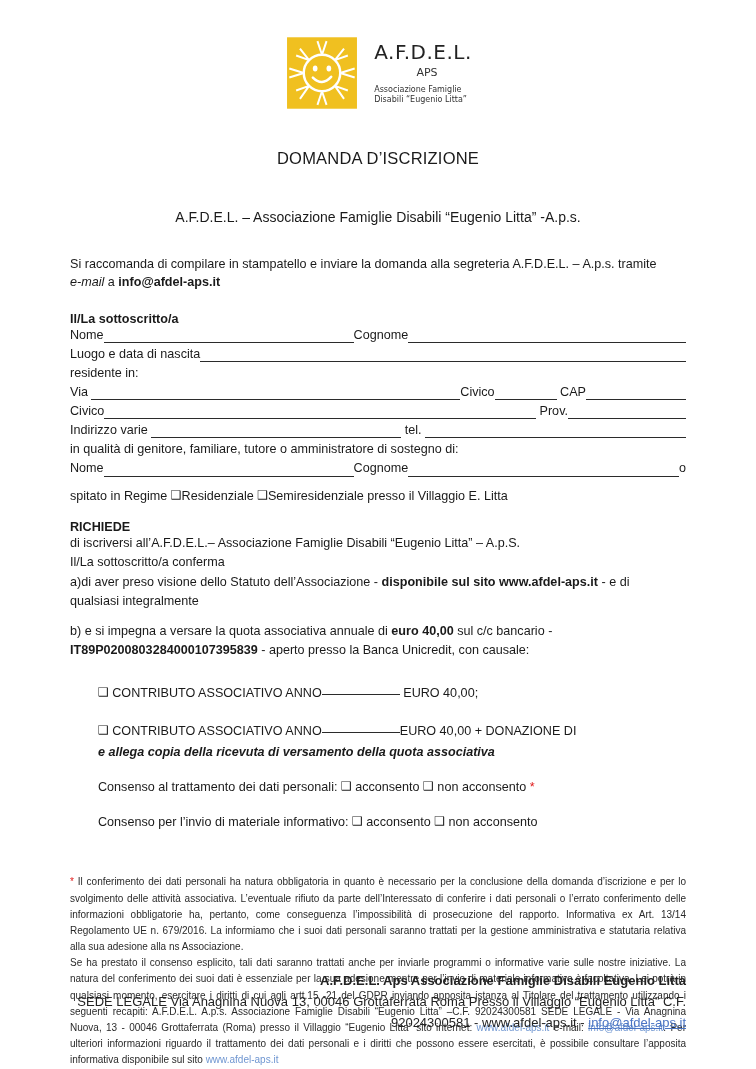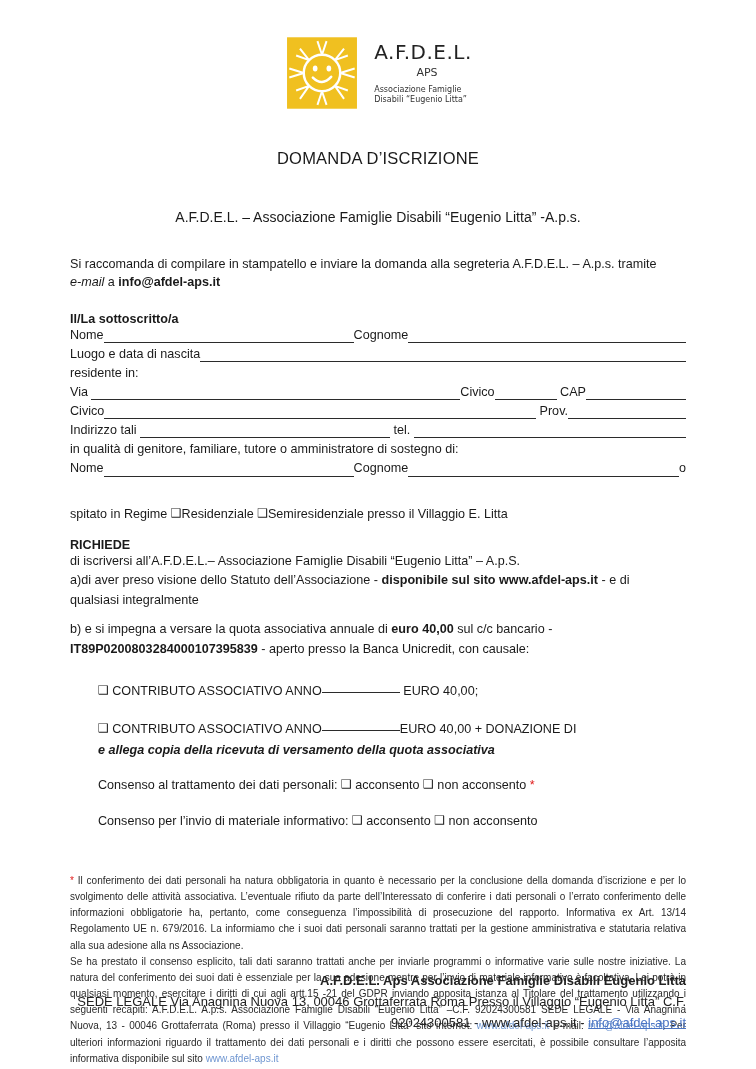--- a/index.html
+++ b/index.html
@@ -94,21 +94,21 @@
     height: 13px;
     align-self: flex-end;
     margin-bottom: 2px;
   }
   .fill.grow { flex: 1 1 auto; }
 
   .plain {
     font-size: 12.6px;
     line-height: 1.52;
   }
-  .gap-sm { margin-top: 26px; }
+  .gap-sm { margin-top: 8px; }
 
   .cbx {
     font-family: "DejaVu Sans", sans-serif;
     font-size: 12px;
     display: inline-block;
     position: relative;
     top: -1px;
   }
 
   .req-block { font-size: 12.6px; line-height: 1.55; }
@@ -214,21 +214,21 @@
   </div>
 
   <div class="frow">
     <span>Civico</span>
     <span class="fill grow"></span>
     <span> Prov.</span>
     <span class="fill" style="width:118px"></span>
   </div>
 
   <div class="frow">
-    <span>Indirizzo tali </span>
+    <span>Indirizzo varie </span>
     <span class="fill" style="width:250px"></span>
     <span> tel. </span>
     <span class="fill grow"></span>
   </div>
 
   <div class="plain">in qualità di genitore, familiare, tutore o amministratore di sostegno di:</div>
 
   <div class="frow">
     <span>Nome</span>
     <span class="fill" style="width:250px"></span>
@@ -238,20 +238,21 @@
   </div>
 
   <div class="plain gap-sm">
     <span>spitato in Regime </span><span class="cbx">❑</span><span>Residenziale </span><span class="cbx">❑</span><span>Semiresidenziale  presso il Villaggio E. Litta</span>
   </div>
 
   <div class="section-label" style="margin-top:14px">RICHIEDE</div>
 
   <div class="req-block">
     <p class="ln">di iscriversi all’A.F.D.E.L.– Associazione Famiglie Disabili “Eugenio Litta” – A.p.S.</p>
+    <p class="ln">Il/La sottoscritto/a conferma</p>
     <p class="ln">
       <span>a)di aver preso visione dello Statuto dell’Associazione - </span><b>disponibile sul sito www.afdel-aps.it</b><span> - e  di</span>
     </p>
     <p class="ln">qualsiasi integralmente</p>
     <p class="ln" style="margin-top:10px">
       <span>b) e si impegna a versare la quota associativa annuale di </span><b>euro 40,00</b><span> sul c/c bancario -</span>
     </p>
     <p class="ln">
       <b>IT89P0200803284000107395839</b><span> - aperto presso la Banca Unicredit, con causale:</span>
     </p>

